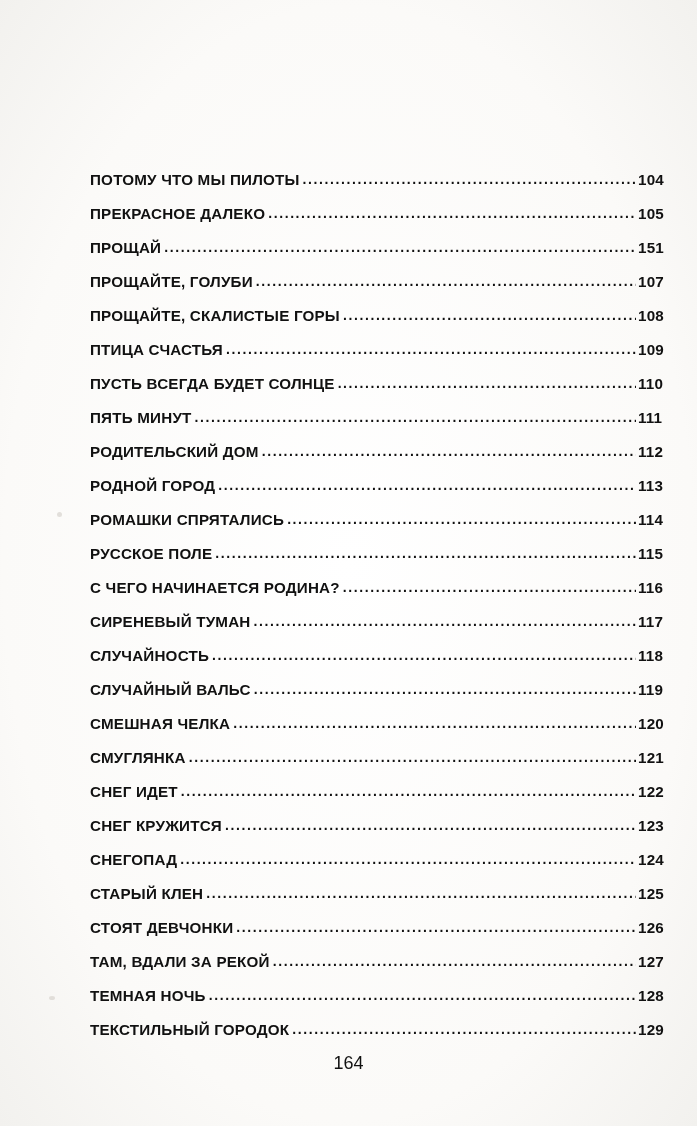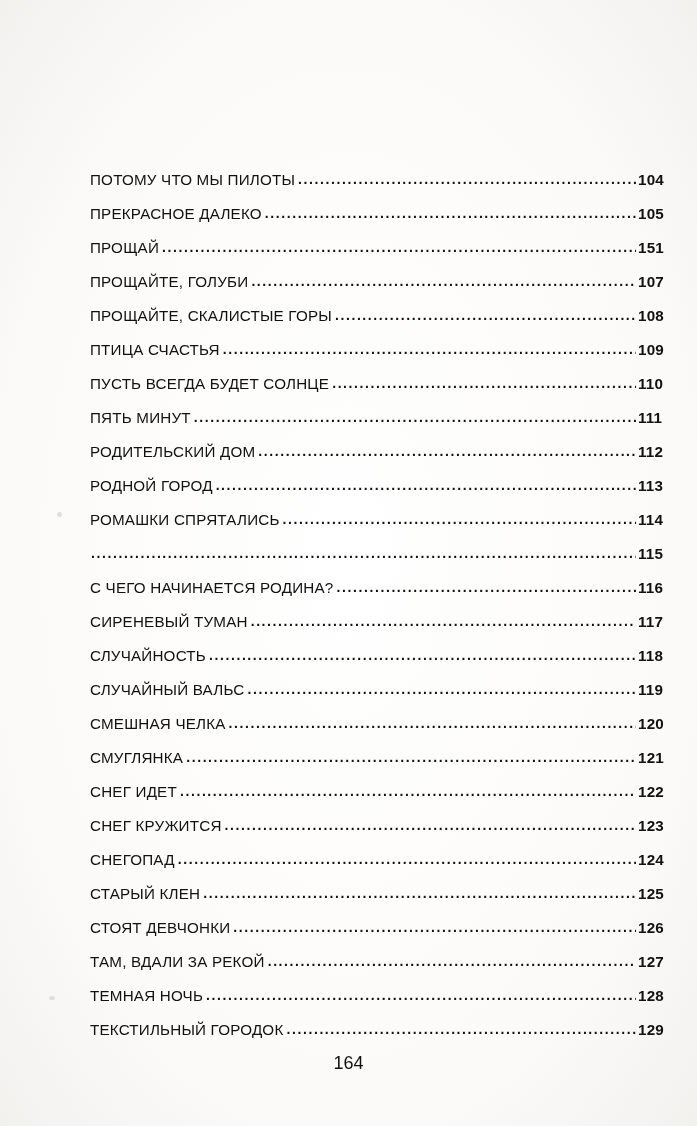--- a/index.html
+++ b/index.html
@@ -34,21 +34,21 @@
     display: flex;
     align-items: baseline;
     font-size: 15.2px;
     letter-spacing: 0.2px;
     height: 34px;
     line-height: 34px;
     white-space: nowrap;
   }
   .toc-title {
     flex: 0 0 auto;
-    font-weight: normal;
+    font-weight: bold;
     color: #111;
     padding-right: 2px;
     text-align: center;
   }
   .toc-dots {
     flex: 1 1 auto;
     overflow: hidden;
     white-space: nowrap;
     color: #111;
     font-weight: bold;
@@ -140,20 +140,21 @@
         <span class="toc-title">РОДНОЙ ГОРОД</span>
         <span class="toc-dots">..........................................................................................................</span>
         <span class="toc-page">113</span>
       </div>
       <div class="toc-entry">
         <span class="toc-title">РОМАШКИ СПРЯТАЛИСЬ</span>
         <span class="toc-dots">..........................................................................................................</span>
         <span class="toc-page">114</span>
       </div>
       <div class="toc-entry">
+        <span class="toc-title">РУССКОЕ ПОЛЕ</span>
         <span class="toc-dots">..........................................................................................................</span>
         <span class="toc-page">115</span>
       </div>
       <div class="toc-entry">
         <span class="toc-title">С ЧЕГО НАЧИНАЕТСЯ РОДИНА?</span>
         <span class="toc-dots">..........................................................................................................</span>
         <span class="toc-page">116</span>
       </div>
       <div class="toc-entry">
         <span class="toc-title">СИРЕНЕВЫЙ ТУМАН</span>

